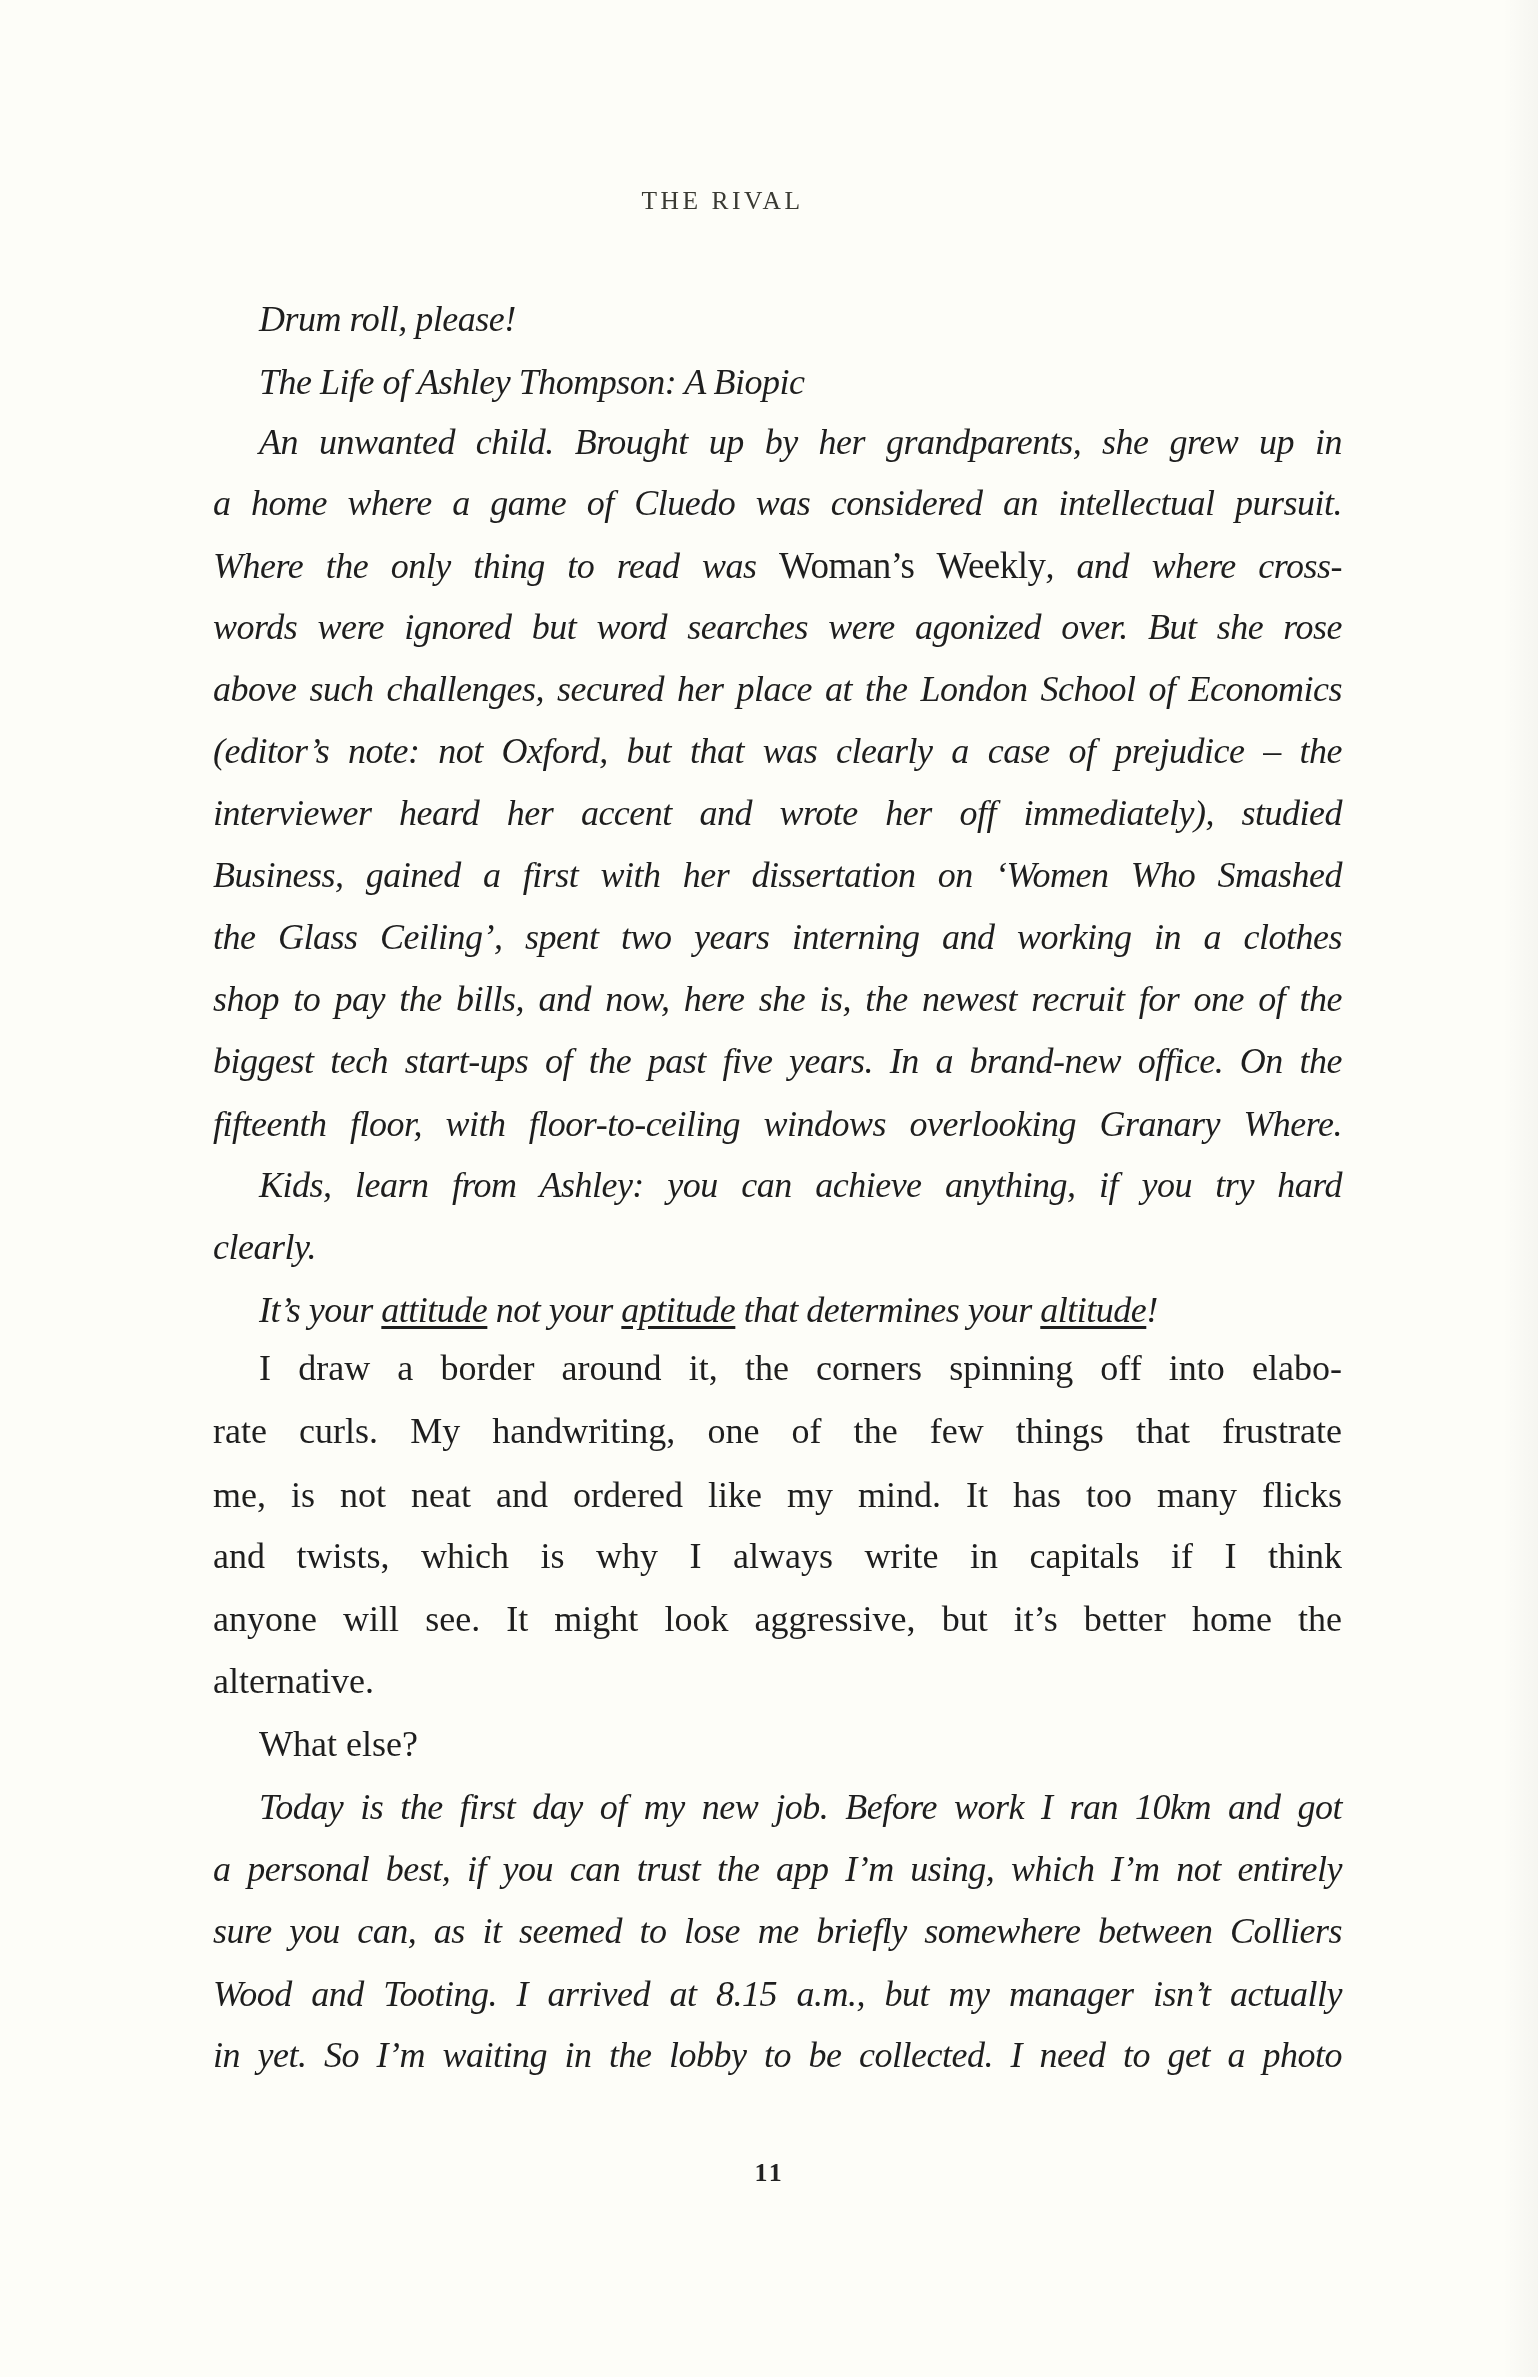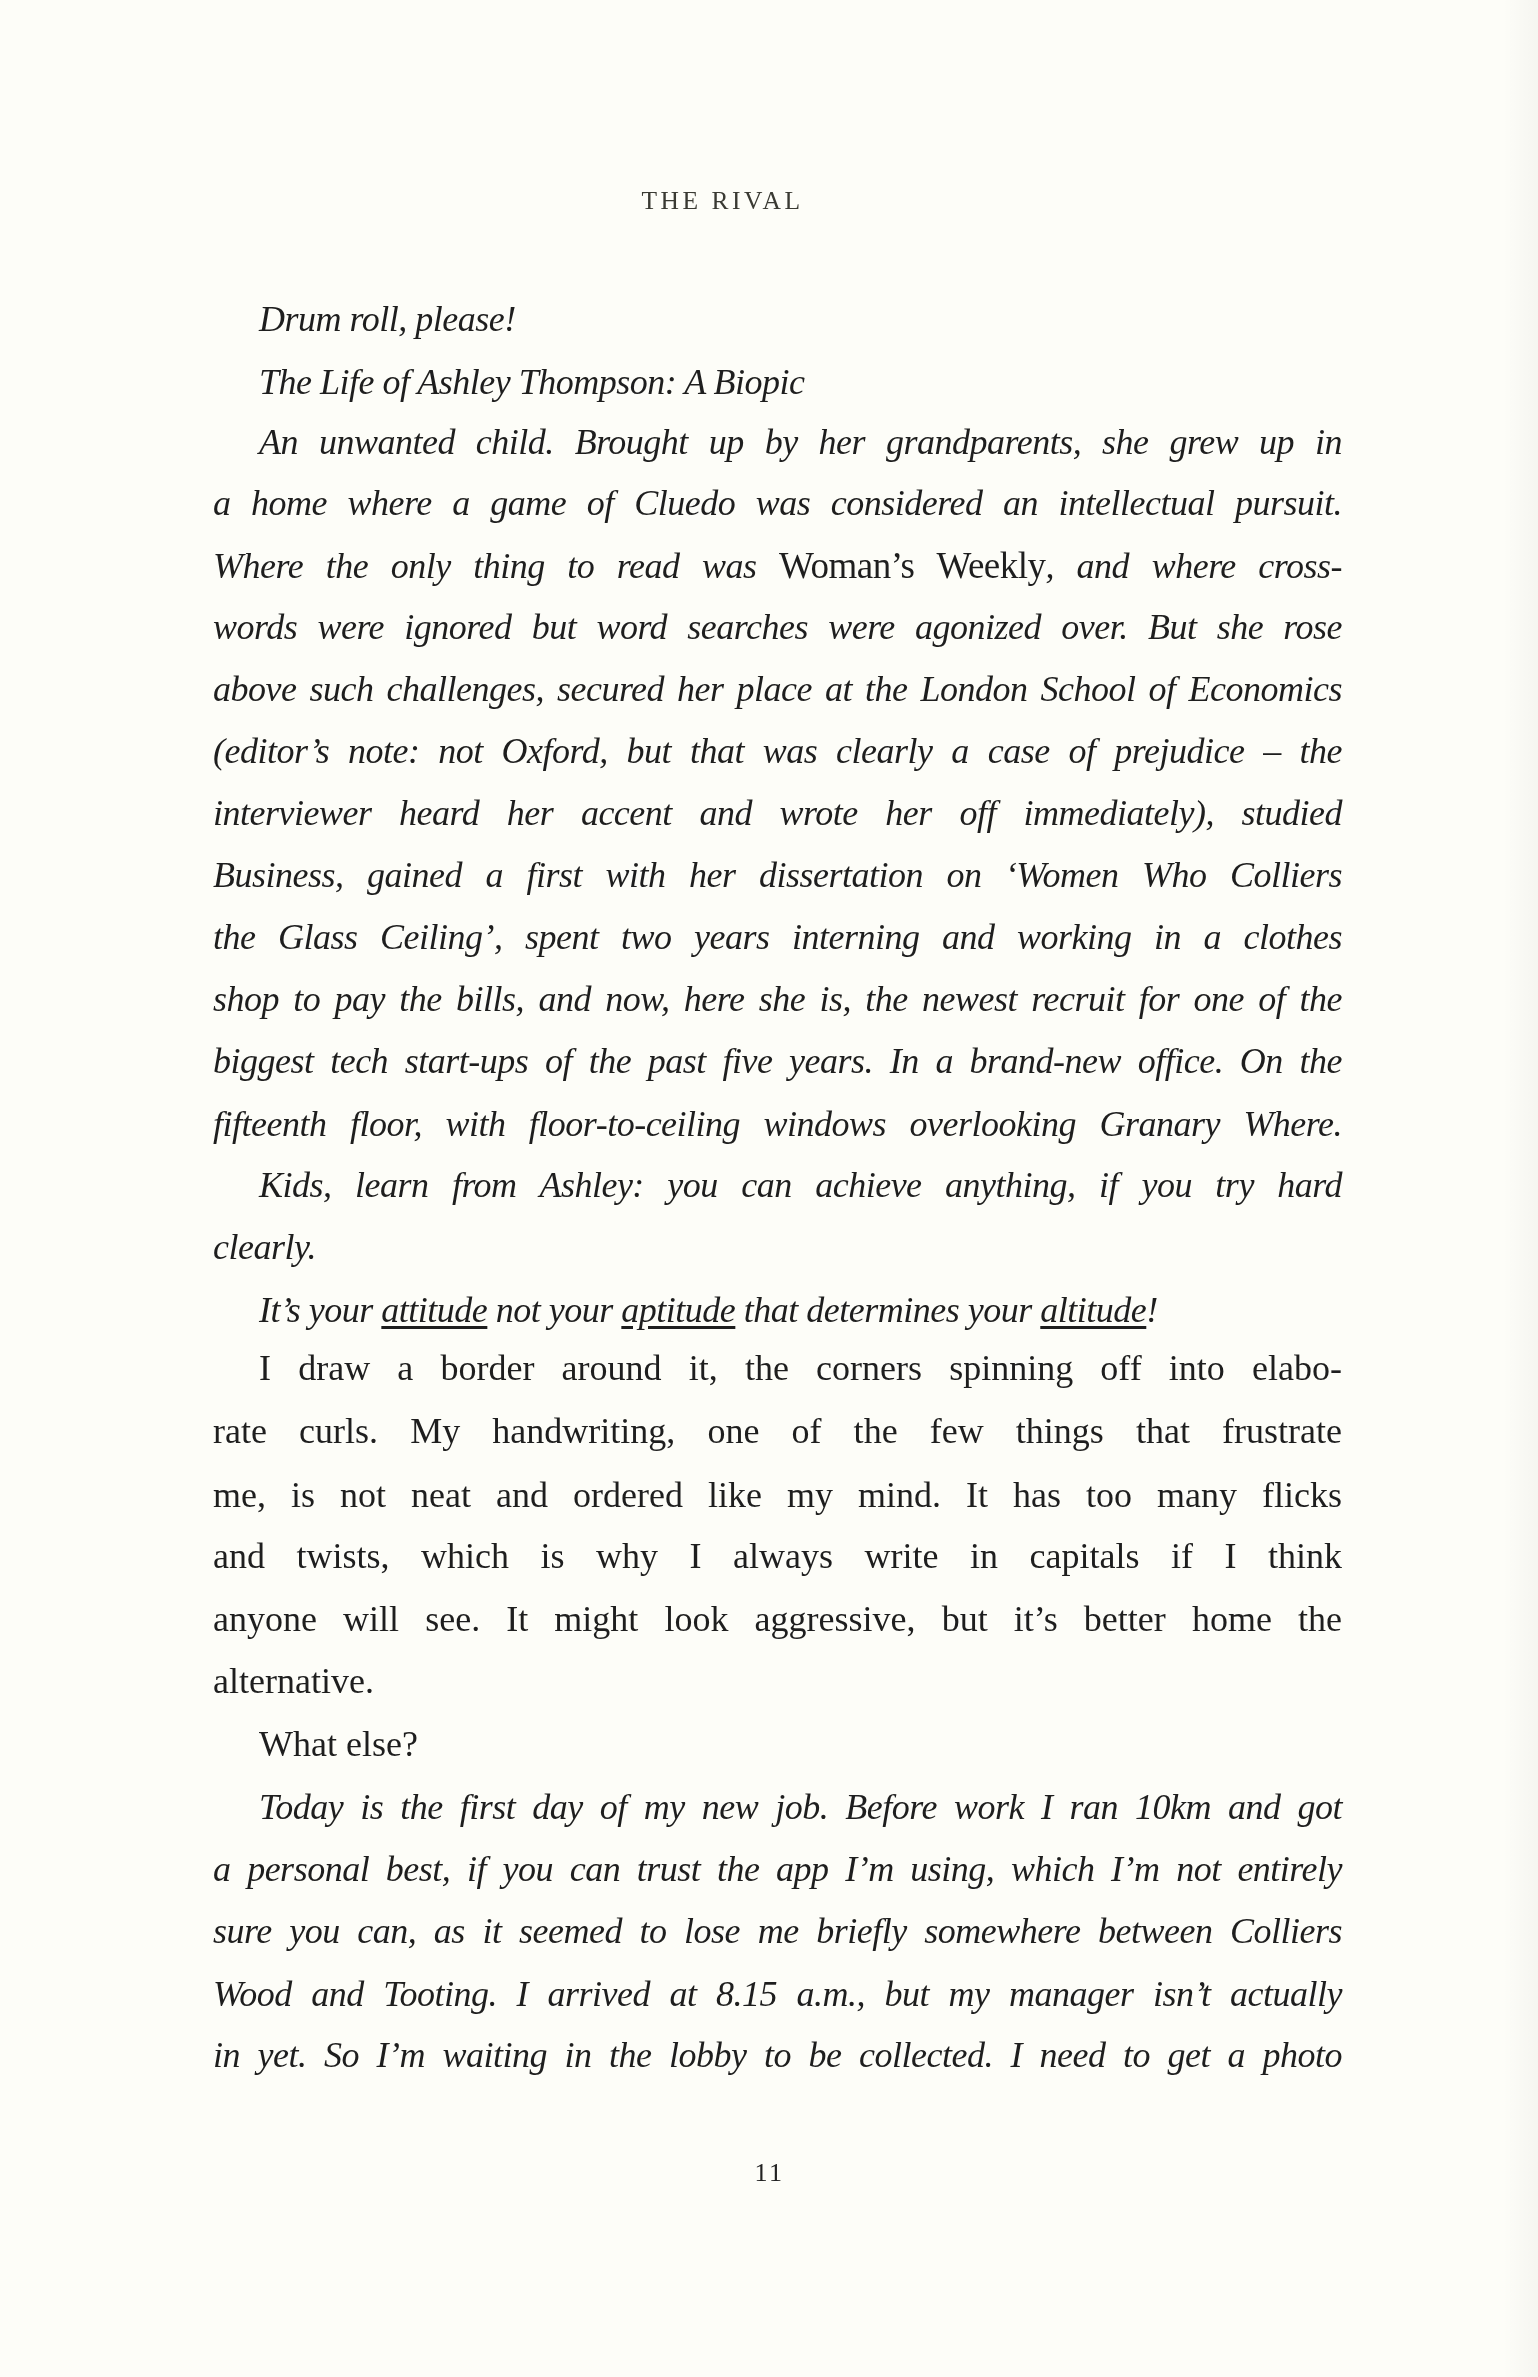--- a/index.html
+++ b/index.html
@@ -17,21 +17,21 @@
     white-space: nowrap; line-height: 1; height: 42px;
   }
   .line.justify { text-align: justify; text-align-last: justify; }
   .line.indent { left: 259px; width: 1083px; }
   .it { font-style: italic; font-size: 36px; letter-spacing: -0.5px; }
   .rm { font-size: 36px; }
   .u { text-decoration: underline; text-underline-offset: 3.5px; }
   .ro { font-style: normal; }
   .page-number {
     position: absolute; top: 2158px; left: 0; width: 1539px; text-align: center;
-    font-size: 26px; font-weight: normal; letter-spacing: 2.6px; color: #222;
+    font-size: 26px; font-weight: bold; letter-spacing: 2.6px; color: #222;
   }
   .gutter-shadow {
     position: absolute; top: 0; left: 1503px; width: 36px; height: 2377px;
     background: linear-gradient(to right, rgba(0,0,0,0), rgba(0,0,0,0.03));
   }
 </style>
 </head>
 <body>
 
 <div class="gutter-shadow"></div>
@@ -43,21 +43,21 @@
   <div class="line indent it" style="top:364px">The Life of Ashley Thompson: A Biopic</div>
   <div class="line indent it justify" style="top:424px">An unwanted child. Brought up by her grandparents, she grew up in</div>
   <div class="line it justify" style="top:485px">a home where a game of Cluedo was considered an intellectual pursuit.</div>
   <div class="line it justify" style="top:547px">
     <span>Where the only thing to read was </span><span class="ro rm" style="font-size:37px">Woman’s Weekly</span><span>, and where cross-</span>
   </div>
   <div class="line it justify" style="top:609px">words were ignored but word searches were agonized over. But she rose</div>
   <div class="line it justify" style="top:671px">above such challenges, secured her place at the London School of Economics</div>
   <div class="line it justify" style="top:733px">(editor’s note: not Oxford, but that was clearly a case of prejudice – the</div>
   <div class="line it justify" style="top:795px">interviewer heard her accent and wrote her off immediately), studied</div>
-  <div class="line it justify" style="top:857px">Business, gained a first with her dissertation on ‘Women Who Colliers</div>
+  <div class="line it justify" style="top:857px">Business, gained a first with her dissertation on ‘Women Who Smashed</div>
   <div class="line it justify" style="top:919px">the Glass Ceiling’, spent two years interning and working in a clothes</div>
   <div class="line it justify" style="top:981px">shop to pay the bills, and now, here she is, the newest recruit for one of the</div>
   <div class="line it justify" style="top:1043px">biggest tech start-ups of the past five years. In a brand-new office. On the</div>
   <div class="line it justify" style="top:1106px">fifteenth floor, with floor-to-ceiling windows overlooking Granary Where.</div>
   <div class="line indent it justify" style="top:1167px">Kids, learn from Ashley: you can achieve anything, if you try hard</div>
   <div class="line it" style="top:1229px">clearly.</div>
   <div class="line indent it" style="top:1292px">
     <span>It’s your </span><span class="u">attitude</span><span> not your </span><span class="u">aptitude</span><span> that determines your </span><span class="u">altitude</span><span>!</span>
   </div>
   <div class="line indent rm justify" style="top:1350px">I draw a border around it, the corners spinning off into elabo-</div>

